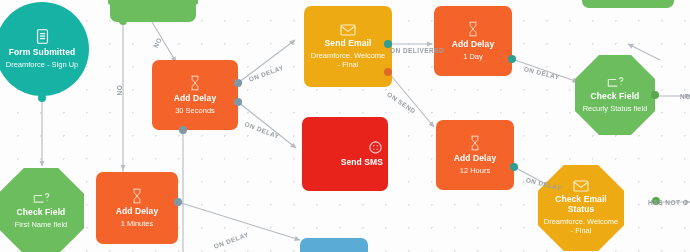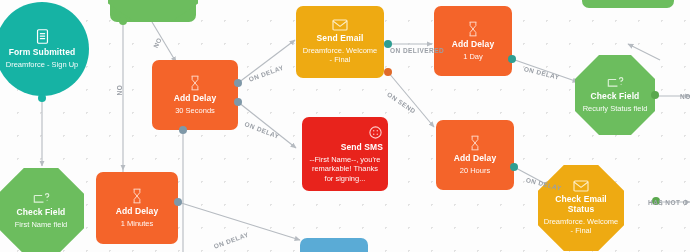--- a/index.html
+++ b/index.html
@@ -103,21 +103,21 @@
         <path d="M6 2 H18 M6 26 H18 M7 2 V8 L12 14 L17 8 V2 M7 26 V20 L12 14 L17 20 V26"></path>
       </svg>
     </span>
     <span class="ttl">Add Delay</span>
     <span class="sub">30 Seconds</span>
   </div>
   <div class="port" style="left:234px;top:79px;background:#7f98a8;"></div>
   <div class="port" style="left:234px;top:98px;background:#7f98a8;"></div>
   <div class="port" style="left:179px;top:126px;background:#7f98a8;"></div>
 
-  <div class="node rect" style="left:296px;top:6px;width:88px;height:72px;background:#eeaa12;text-align:center;">
+  <div class="node rect" style="left:304px;top:6px;width:88px;height:81px;background:#eeaa12;text-align:center;">
     <span class="ico">
       <svg width="16" height="12" viewBox="0 0 24 18" fill="none" stroke="#fdeec6" stroke-width="1.7">
         <rect x="1.5" y="1.5" width="21" height="15" rx="1.6"></rect>
         <path d="M1.5 3 L12 11 L22.5 3"></path>
       </svg>
     </span>
     <span class="ttl">Send Email</span>
     <span class="sub">Dreamforce. Welcome - Final</span>
   </div>
   <div class="port" style="left:384px;top:40px;background:#2f9e92;"></div>
@@ -127,42 +127,41 @@
     <span class="ico">
       <svg width="15" height="15" viewBox="0 0 24 24" fill="none" stroke="#ffd0ce" stroke-width="1.7">
         <circle cx="12" cy="12" r="9"></circle>
         <circle cx="9.2" cy="9.2" r="1.1" fill="#ffd0ce" stroke="none"></circle>
         <circle cx="14.8" cy="9.2" r="1.1" fill="#ffd0ce" stroke="none"></circle>
         <circle cx="9.2" cy="14.8" r="1.1" fill="#ffd0ce" stroke="none"></circle>
         <circle cx="14.8" cy="14.8" r="1.1" fill="#ffd0ce" stroke="none"></circle>
       </svg>
     </span>
     <span class="ttl">Send SMS</span>
-    <span class="sub">--First Name--, you're remarkable! Thanks for signing...</span>
   </div>
 
   <div class="node rect" style="left:434px;top:6px;width:78px;height:70px;background:#f4642a;">
     <span class="ico">
       <svg width="14" height="16" viewBox="0 0 24 28" fill="none" stroke="#ffd9c7" stroke-width="1.7">
         <path d="M6 2 H18 M6 26 H18 M7 2 V8 L12 14 L17 8 V2 M7 26 V20 L12 14 L17 20 V26"></path>
       </svg>
     </span>
     <span class="ttl">Add Delay</span>
     <span class="sub">1 Day</span>
   </div>
   <div class="port" style="left:508px;top:55px;background:#2f9e92;"></div>
 
   <div class="node rect" style="left:436px;top:120px;width:78px;height:70px;background:#f4642a;">
     <span class="ico">
       <svg width="14" height="16" viewBox="0 0 24 28" fill="none" stroke="#ffd9c7" stroke-width="1.7">
         <path d="M6 2 H18 M6 26 H18 M7 2 V8 L12 14 L17 8 V2 M7 26 V20 L12 14 L17 20 V26"></path>
       </svg>
     </span>
     <span class="ttl">Add Delay</span>
-    <span class="sub">20 Hours</span>
+    <span class="sub">12 Hours</span>
   </div>
   <div class="port" style="left:510px;top:163px;background:#2f9e92;"></div>
 
   <div class="node oct" style="left:575px;top:55px;width:80px;height:80px;background:#6cbd5e;">
     <span class="ico">
       <svg width="17" height="13" viewBox="0 0 26 18" fill="none" stroke="#ddf1d8" stroke-width="1.7">
         <path d="M2 4.5 V14.5 H16"></path>
         <path d="M2 4.5 H14"></path>
         <path d="M19 4.2 a2.6 2.6 0 1 1 2.6 2.6 v1.6"></path>
         <circle cx="21.6" cy="11.6" r=".85" fill="#ddf1d8" stroke="none"></circle>

